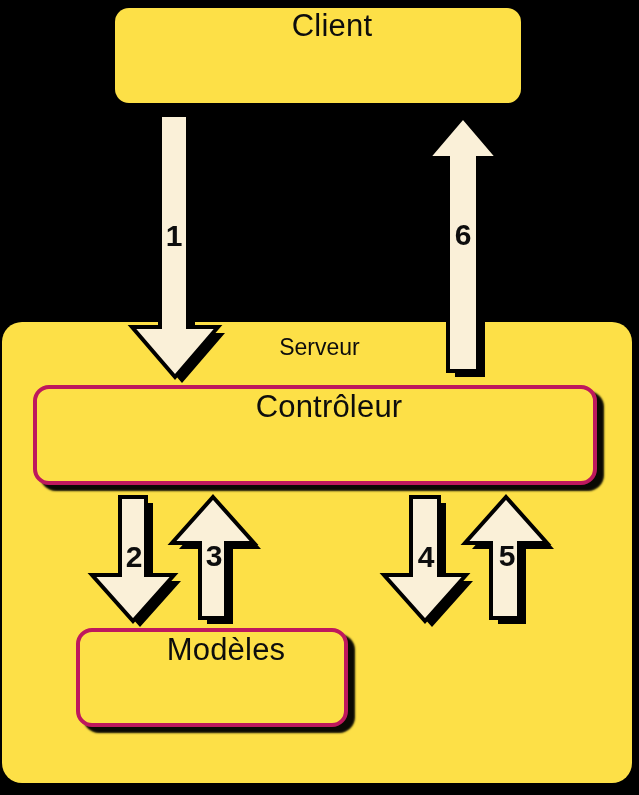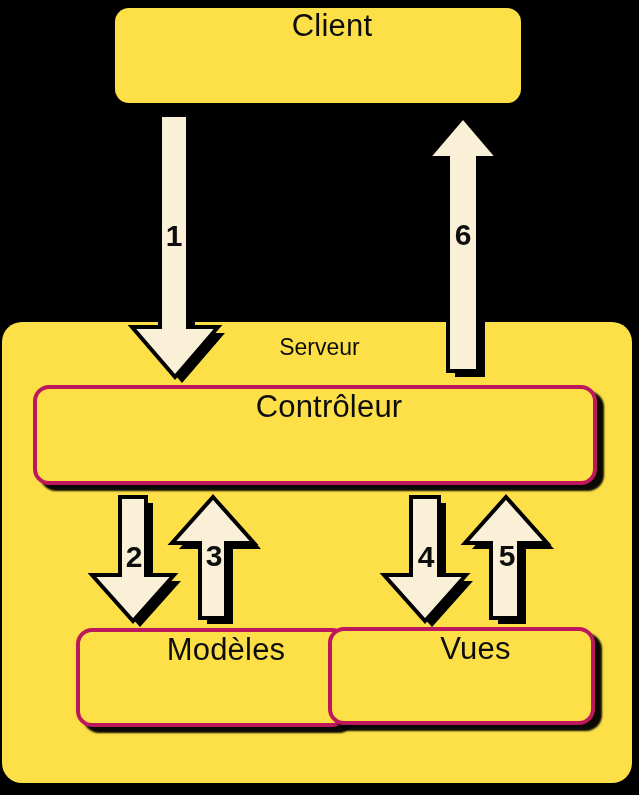--- a/index.html
+++ b/index.html
@@ -118,23 +118,20 @@
   </div>
 
   <div class="node outlined controleur">
     <span>Contrôleur</span>
   </div>
 
   <div class="node outlined modeles">
     <span>Modèles</span>
   </div>
 
-  <div class="node outlined vues">
-    <span>Vues</span>
-  </div>
 
   <div class="num num-1">1</div>
   <div class="num num-2">2</div>
   <div class="num num-3">3</div>
   <div class="num num-4">4</div>
   <div class="num num-5">5</div>
   <div class="num num-6">6</div>
 
 </div>
 

